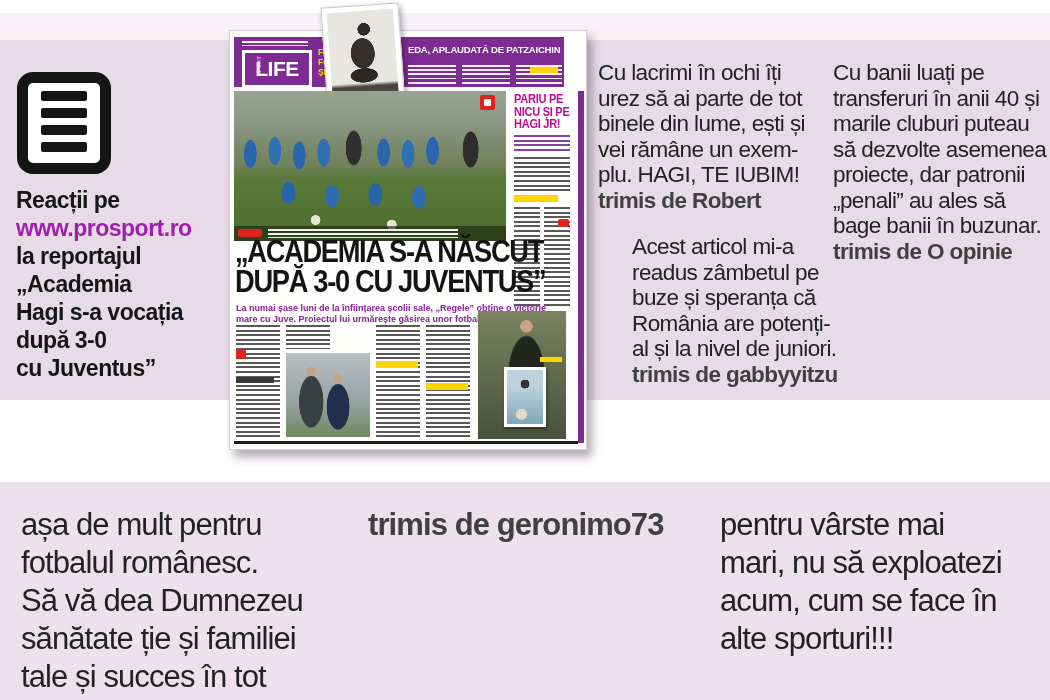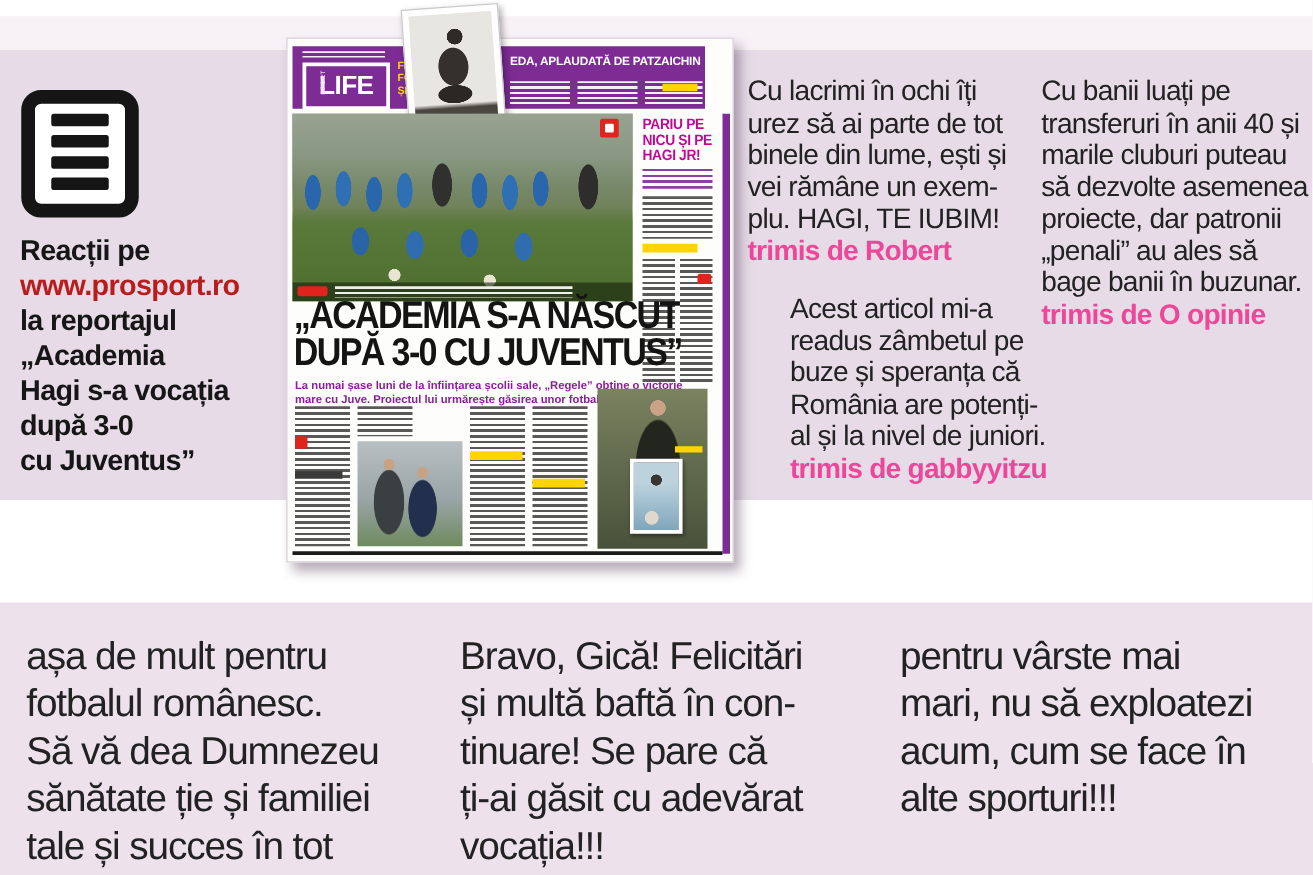--- a/index.html
+++ b/index.html
@@ -14,21 +14,21 @@
   .gap-white{left:0;top:400px;width:1050px;height:82px;background:#ffffff;}
   .band-bottom{left:0;top:482px;width:1050px;height:218px;background:#ede1ec;}
 
   
   .note-icon{left:17px;top:72px;width:72px;height:80px;background:#ffffff;
     border:11px solid #151515;border-radius:16px;}
   .note-icon .nbar{position:absolute;left:13px;right:13px;height:10px;background:#151515;border-radius:2px;}
   .note-text{left:16px;top:186px;width:210px;font-size:23px;font-weight:bold;
     line-height:28px;letter-spacing:-0.5px;color:#161616;}
   .note-line{display:block;}
-  .note-link{color:#b91c1c;}
+  .note-link{color:#a21caf;}
 
   
   .paper{left:229px;top:30px;width:356px;height:418px;background:#fdfdfb;
     border:1px solid #d9cdd7;box-shadow:5px 7px 9px rgba(70,45,70,.4);}
   .np-header{left:4px;top:6px;width:330px;height:50px;background:#7d2c94;}
   .np-minitext{left:8px;top:4px;width:66px;height:5px;}
   .life-box{left:8px;top:13px;width:64px;height:32px;border:3px solid #fff;
     background:#7d2c94;color:#fff;font-weight:800;font-size:21px;text-align:center;
     line-height:31px;letter-spacing:-0.5px;}
   .life-kicker{position:absolute;left:-1px;top:3px;writing-mode:vertical-rl;
@@ -104,21 +104,21 @@
     background-image:
       radial-gradient(circle 5px at 50% 26%,#3a3530 86%,transparent 92%),
       radial-gradient(circle 7px at 40% 82%,#ded9cc 74%,transparent 82%),
       linear-gradient(180deg,#bcd3de 30%,#7fa6bb 100%);}
   .page-rule{left:4px;top:410px;width:344px;height:3px;background:#1c1c1c;}
 
   
   .comment-text{white-space:pre-line;font-size:22.5px;line-height:25.5px;
     letter-spacing:-0.6px;color:#222;}
   .comment-author{font-size:22.5px;line-height:25.5px;font-weight:bold;
-    letter-spacing:-0.6px;color:#ec4899;}
+    letter-spacing:-0.6px;color:#404040;}
   .bcomment .comment-text{font-size:31px;line-height:38px;letter-spacing:-0.9px;}
   .bcomment .comment-author{font-size:31px;line-height:38px;letter-spacing:-0.9px;}
 </style>
 </head>
 <body>
 
 <div id="canvas">
 
   <div class="abs strip-white"></div>
   <div class="abs strip-blush"></div>
@@ -231,25 +231,20 @@
 
   <div class="abs bcomment" style="left:21px;top:506px;width:330px;">
     <div class="comment-text">așa de mult pentru
 fotbalul românesc.
 Să vă dea Dumnezeu
 sănătate ție și familiei
 tale și succes în tot
 ceea ce faci. Să auzim</div>
   </div>
   <div class="abs bcomment" style="left:368px;top:506px;width:330px;">
-    <div class="comment-text">Bravo, Gică! Felicitări
-și multă baftă în con-
-tinuare! Se pare că
-ți-ai găsit cu adevărat
-vocația!!!</div>
     <div class="comment-author">trimis de geronimo73</div>
   </div>
   <div class="abs bcomment" style="left:720px;top:506px;width:330px;">
     <div class="comment-text">pentru vârste mai
 mari, nu să exploatezi
 acum, cum se face în
 alte sporturi!!!</div>
   </div>
 
 </div>

